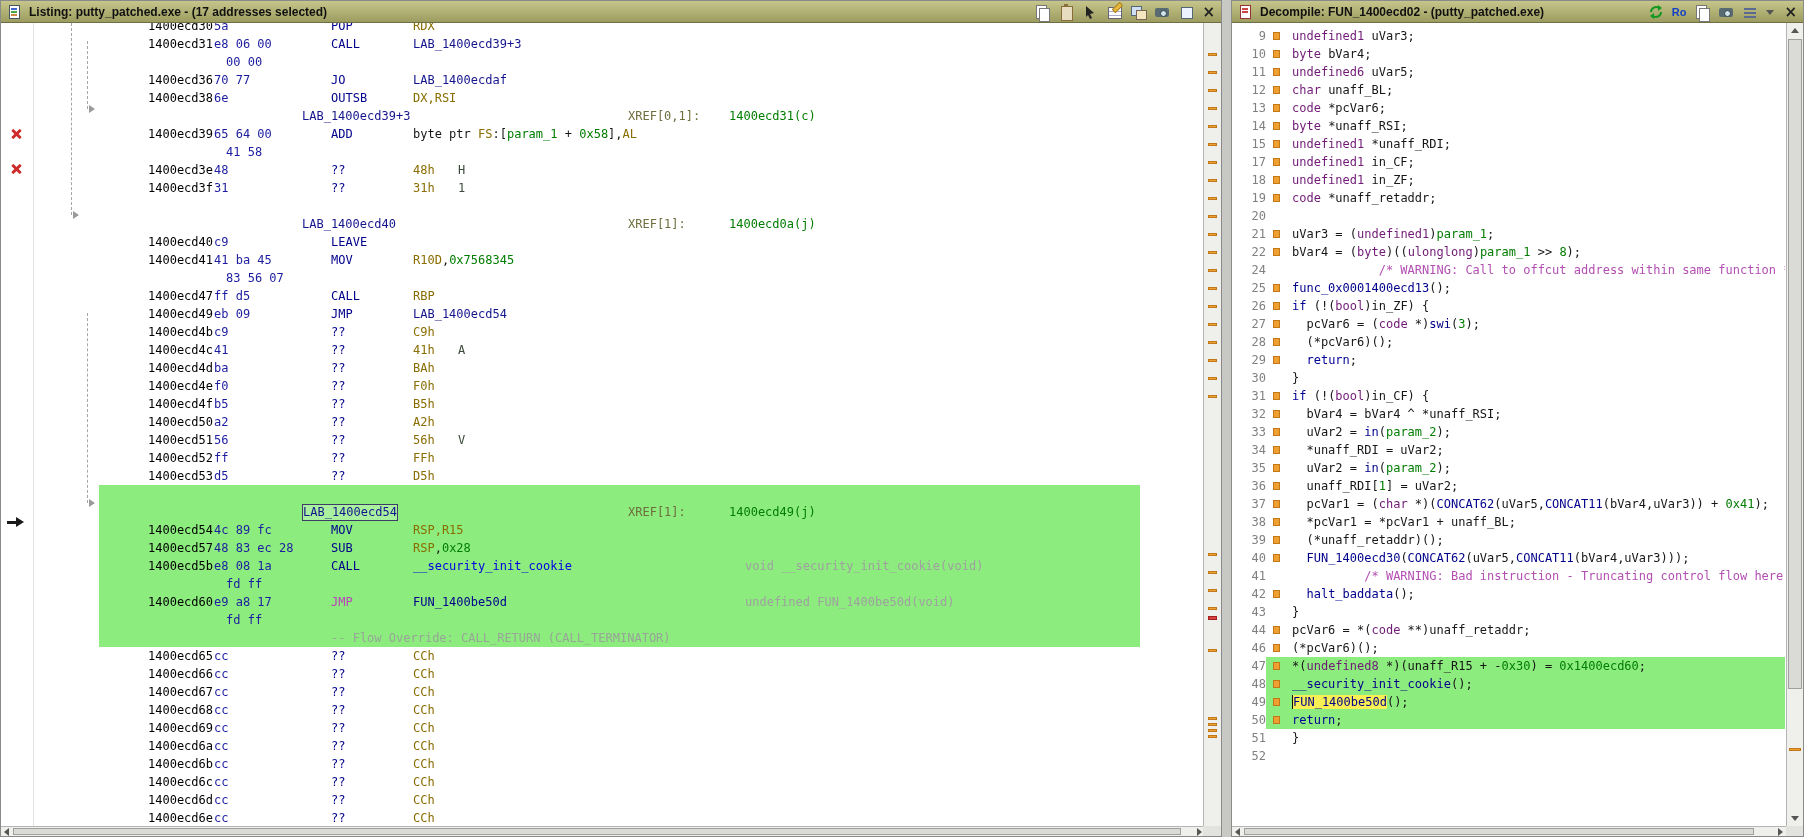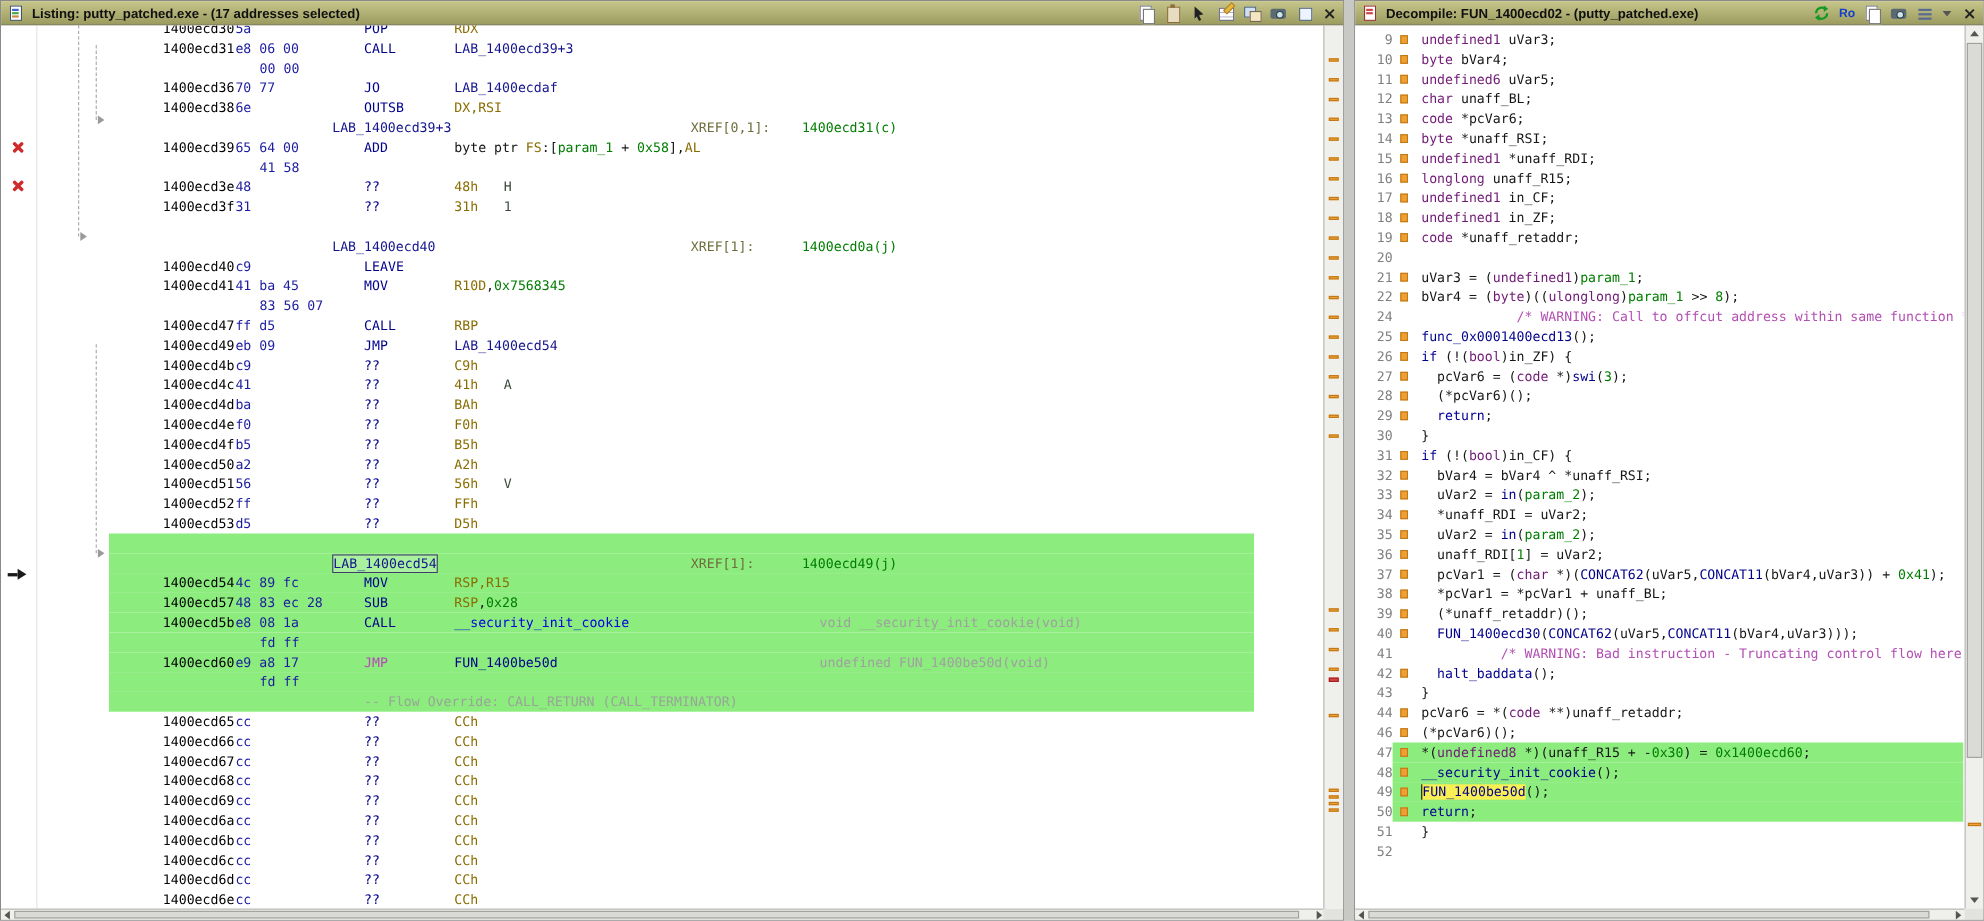--- a/index.html
+++ b/index.html
@@ -22,21 +22,21 @@
 
   
   #listing-body{position:absolute;left:0;top:22px;right:0;bottom:10px;overflow:hidden;background:#fff}
   #listing-body::before{content:"";position:absolute;left:32px;top:0;bottom:0;border-left:1px solid #e3e3e0}
   #listing-rows{position:absolute;left:0;top:0;width:1204px;bottom:0;overflow:hidden;padding-top:2px}
   .lrow{position:relative;height:18px;font:12px "DejaVu Sans Mono",monospace;white-space:pre}
   .lrow.hl{background:linear-gradient(to right,transparent 0 98px,#8cec7e 98px 1139px,transparent 1139px)}
   .lrow > span{position:absolute;top:0;line-height:18px;white-space:pre}
   .s-addr{left:147px;color:#000000}
   .s-bytes{left:213px;color:#1c1ca0}
-  .s-bytes.cont{left:235px}
+  .s-bytes.cont{left:225px}
   .s-mnem{left:330px;color:#00008b}
   .s-mnem.mnemov{color:#bb43bb}
   .s-ops{left:412px}
   .s-chr{left:457px;color:#3a4a3a}
   .s-label{left:301px;color:#14148c}
   .s-label.cursor{border:1px solid #3c3c66;margin-top:1px;line-height:15px;background:rgba(255,255,255,0.25)}
   .s-xh{left:627px;color:#6e6e3e}
   .s-xa{left:728px;color:#007d00}
   .s-cmt{left:744px;color:#a0a0a0}
   .s-flow{left:330px;color:#98a598}
@@ -313,24 +313,20 @@
       </div>
       <div class="drow">
         <span class="lno">14</span>
         <div class="dcode"><span class="dtick"></span><span class="dk t">byte</span><span class="dk n"> *unaff_RSI;</span></div>
       </div>
       <div class="drow">
         <span class="lno">15</span>
         <div class="dcode"><span class="dtick"></span><span class="dk t">undefined1</span><span class="dk n"> *unaff_RDI;</span></div>
       </div>
       <div class="drow">
-        <span class="lno">16</span>
-        <div class="dcode"><span class="dtick"></span><span class="dk t">longlong</span><span class="dk n"> unaff_R15;</span></div>
-      </div>
-      <div class="drow">
         <span class="lno">17</span>
         <div class="dcode"><span class="dtick"></span><span class="dk t">undefined1</span><span class="dk n"> in_CF;</span></div>
       </div>
       <div class="drow">
         <span class="lno">18</span>
         <div class="dcode"><span class="dtick"></span><span class="dk t">undefined1</span><span class="dk n"> in_ZF;</span></div>
       </div>
       <div class="drow">
         <span class="lno">19</span>
         <div class="dcode"><span class="dtick"></span><span class="dk t">code</span><span class="dk n"> *unaff_retaddr;</span></div>

